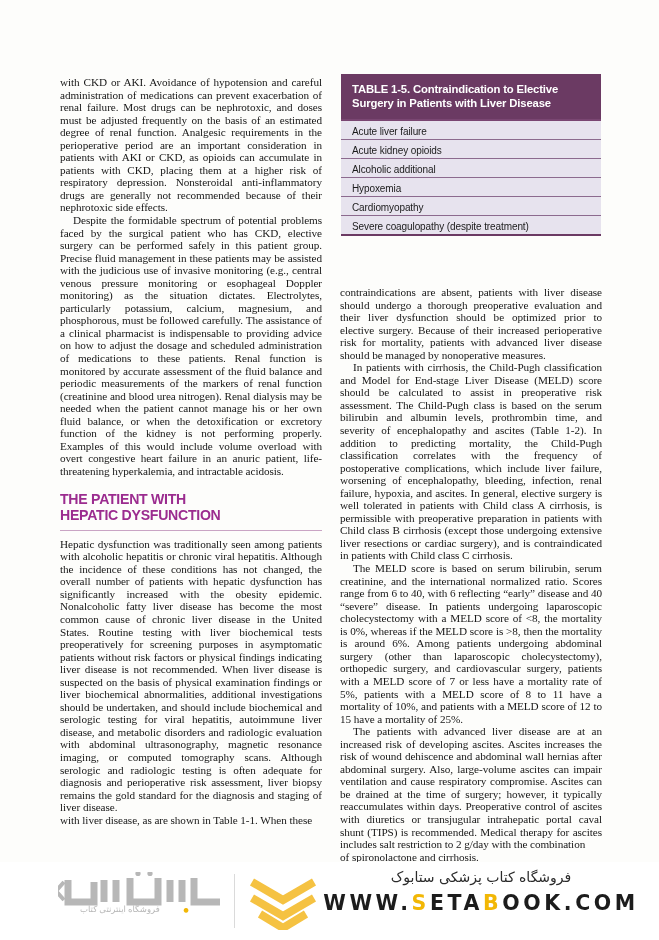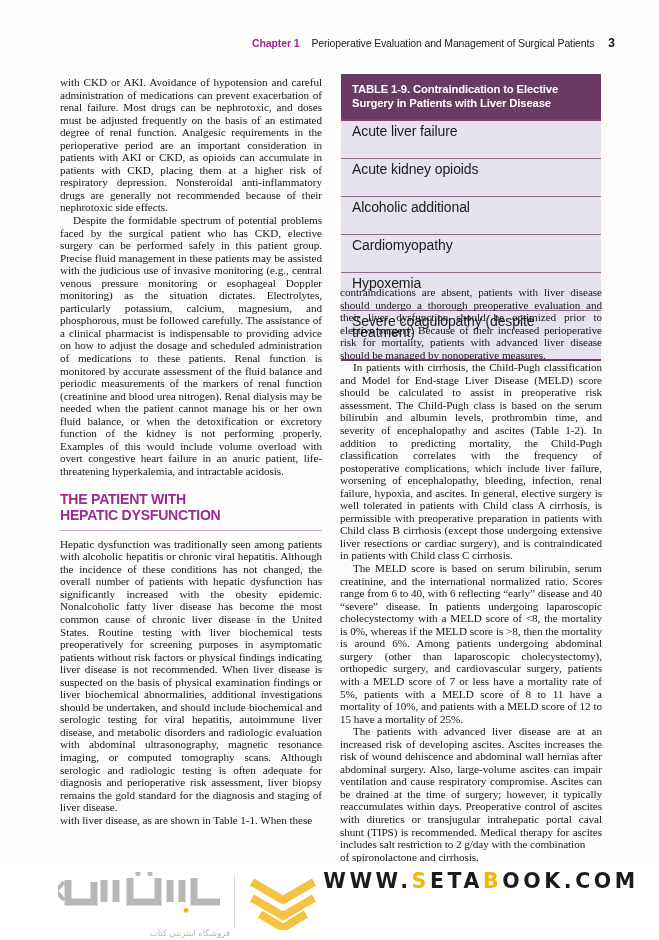--- a/index.html
+++ b/index.html
@@ -122,24 +122,24 @@
   }
   .tbl-head .tnum { white-space: nowrap; }
   .tbl-rows {
     border-top: 2px solid #7A4672;
   }
   .tbl-row {
     background: #E7E3EE;
     border-bottom: 1.5px solid #8C6A8E;
     color: #1b1b1b;
     font-family: "Liberation Sans", "DejaVu Sans", sans-serif;
-    font-size: 14px;
+    font-size: 10px;
     line-height: 11px;
     letter-spacing: -0.1px;
-    padding: 5px 10px 21px 11px;
+    padding: 5px 10px 2px 11px;
     box-sizing: border-box;
   }
   .tbl-row:last-child {
     border-bottom: 2.5px solid #6B3A63;
   }
 
   
   .banner {
     position: absolute;
     left: 0;
@@ -162,25 +162,25 @@
   }
   .logo-word {
     position: absolute;
     left: 0; top: 4px;
     width: 170px;
     height: 44px;
   }
   .logo-sub {
     position: absolute;
     left: 22px;
-    top: 60px;
+    top: 36px;
     width: 150px;
-    text-align: right;
+    text-align: left;
     color: #B7B7B7;
-    font-family: Liberation Sans, sans-serif;
+    font-family: Liberation Serif, serif;
     font-size: 8.5px;
     direction: rtl;
   }
   .logo-div {
     position: absolute;
     left: 176px;
     top: 6px;
     width: 1px;
     height: 54px;
     background: #DADADA;
@@ -216,51 +216,46 @@
     line-height: 30px;
     white-space: nowrap;
   }
   .wm-url .hl { color: #F2B705; }
 </style>
 </head>
 <body>
 
 <div class="page">
 
-  <div class="runhead">
-    <span class="chap">Chapter 1</span>
-    <span class="rhtitle">Perioperative Evaluation and Management of Surgical Patients</span>
-    <span class="pgnum">3</span>
-  </div>
 
   <div class="col col-left">
     <p>with CKD or AKI. Avoidance of hypotension and careful administration of medications can prevent exacerbation of renal failure. Most drugs can be nephrotoxic, and doses must be adjusted frequently on the basis of an estimated degree of renal function. Analgesic requirements in the perioperative period are an important consideration in patients with AKI or CKD, as opioids can accumulate in patients with CKD, placing them at a higher risk of respiratory depression. Nonsteroidal anti-inflammatory drugs are generally not recommended because of their nephrotoxic side effects.</p>
     <p class="ind">Despite the formidable spectrum of potential problems faced by the surgical patient who has CKD, elective surgery can be performed safely in this patient group. Precise fluid management in these patients may be assisted with the judicious use of invasive monitoring (e.g., central venous pressure monitoring or esophageal Doppler monitoring) as the situation dictates. Electrolytes, particularly potassium, calcium, magnesium, and phosphorous, must be followed carefully. The assistance of a clinical pharmacist is indispensable to providing advice on how to adjust the dosage and scheduled administration of medications to these patients. Renal function is monitored by accurate assessment of the fluid balance and periodic measurements of the markers of renal function (creatinine and blood urea nitrogen). Renal dialysis may be needed when the patient cannot manage his or her own fluid balance, or when the detoxification or excretory function of the kidney is not performing properly. Examples of this would include volume overload with overt congestive heart failure in an anuric patient, life-threatening hyperkalemia, and intractable acidosis.</p>
 
     <div class="sec-head">
       <div>THE PATIENT WITH</div>
       <div>HEPATIC DYSFUNCTION</div>
     </div>
     <hr class="sec-rule">
 
     <p>Hepatic dysfunction was traditionally seen among patients with alcoholic hepatitis or chronic viral hepatitis. Although the incidence of these conditions has not changed, the overall number of patients with hepatic dysfunction has significantly increased with the obesity epidemic. Nonalcoholic fatty liver disease has become the most common cause of chronic liver disease in the United States. Routine testing with liver biochemical tests preoperatively for screening purposes in asymptomatic patients without risk factors or physical findings indicating liver disease is not recommended. When liver disease is suspected on the basis of physical examination findings or liver biochemical abnormalities, additional investigations should be undertaken, and should include biochemical and serologic testing for viral hepatitis, autoimmune liver disease, and metabolic disorders and radiologic evaluation with abdominal ultrasonography, magnetic resonance imaging, or computed tomography scans. Although serologic and radiologic testing is often adequate for diagnosis and perioperative risk assessment, liver biopsy remains the gold standard for the diagnosis and staging of liver disease.</p>
     <p>with liver disease, as are shown in Table 1-1. When these</p>
   </div>
 
   <div class="tablebox">
     <div class="tbl-head">
-      <span class="tnum">TABLE 1-9.</span>
+      <span class="tnum">TABLE 1-5.</span>
       <span>Contraindication to Elective Surgery in Patients with Liver Disease</span>
     </div>
     <div class="tbl-rows">
       <div class="tbl-row">Acute liver failure</div>
       <div class="tbl-row">Acute kidney opioids</div>
       <div class="tbl-row">Alcoholic additional</div>
+      <div class="tbl-row">Hypoxemia</div>
       <div class="tbl-row">Cardiomyopathy</div>
-      <div class="tbl-row">Hypoxemia</div>
       <div class="tbl-row">Severe coagulopathy (despite treatment)</div>
     </div>
   </div>
 
   <div class="col col-right">
     <p>contraindications are absent, patients with liver disease should undergo a thorough preoperative evaluation and their liver dysfunction should be optimized prior to elective surgery. Because of their increased perioperative risk for mortality, patients with advanced liver disease should be managed by nonoperative measures.</p>
     <p class="ind">In patients with cirrhosis, the Child-Pugh classification and Model for End-stage Liver Disease (MELD) score should be calculated to assist in preoperative risk assessment. The Child-Pugh class is based on the serum bilirubin and albumin levels, prothrombin time, and severity of encephalopathy and ascites (Table 1-2). In addition to predicting mortality, the Child-Pugh classification correlates with the frequency of postoperative complications, which include liver failure, worsening of encephalopathy, bleeding, infection, renal failure, hypoxia, and ascites. In general, elective surgery is well tolerated in patients with Child class A cirrhosis, is permissible with preoperative preparation in patients with Child class B cirrhosis (except those undergoing extensive liver resections or cardiac surgery), and is contraindicated in patients with Child class C cirrhosis.</p>
     <p class="ind">The MELD score is based on serum bilirubin, serum creatinine, and the international normalized ratio. Scores range from 6 to 40, with 6 reflecting “early” disease and 40 “severe” disease. In patients undergoing laparoscopic cholecystectomy with a MELD score of &lt;8, the mortality is 0%, whereas if the MELD score is &gt;8, then the mortality is around 6%. Among patients undergoing abdominal surgery (other than laparoscopic cholecystectomy), orthopedic surgery, and cardiovascular surgery, patients with a MELD score of 7 or less have a mortality rate of 5%, patients with a MELD score of 8 to 11 have a mortality of 10%, and patients with a MELD score of 12 to 15 have a mortality of 25%.</p>
     <p class="ind">The patients with advanced liver disease are at an increased risk of developing ascites. Ascites increases the risk of wound dehiscence and abdominal wall hernias after abdominal surgery. Also, large-volume ascites can impair ventilation and cause respiratory compromise. Ascites can be drained at the time of surgery; however, it typically reaccumulates within days. Preoperative control of ascites with diuretics or transjugular intrahepatic portal caval shunt (TIPS) is recommended. Medical therapy for ascites includes salt restriction to 2 g/day with the combination</p>
     <p>of spironolactone and cirrhosis.</p>
@@ -299,19 +294,20 @@
             <g fill="none" stroke="#F5C242" stroke-width="8" stroke-linecap="butt" stroke-linejoin="miter">
               <polyline points="4,4 35,22 66,4"></polyline>
               <polyline points="4,20 35,38 66,20"></polyline>
               <polyline points="12,36 35,50 58,36"></polyline>
             </g>
           </svg>
         </div>
       </div>
 
       <div class="right-wm">
+        <div class="wm-fa">فروشگاه کتاب پزشکی ستابوک</div>
         <div class="wm-url"><span>WWW.</span><span class="hl">S</span><span>ETA</span><span class="hl">B</span><span>OOK.COM</span></div>
       </div>
 
     </div>
   </div>
 
 </div>
 
 </body></html>

